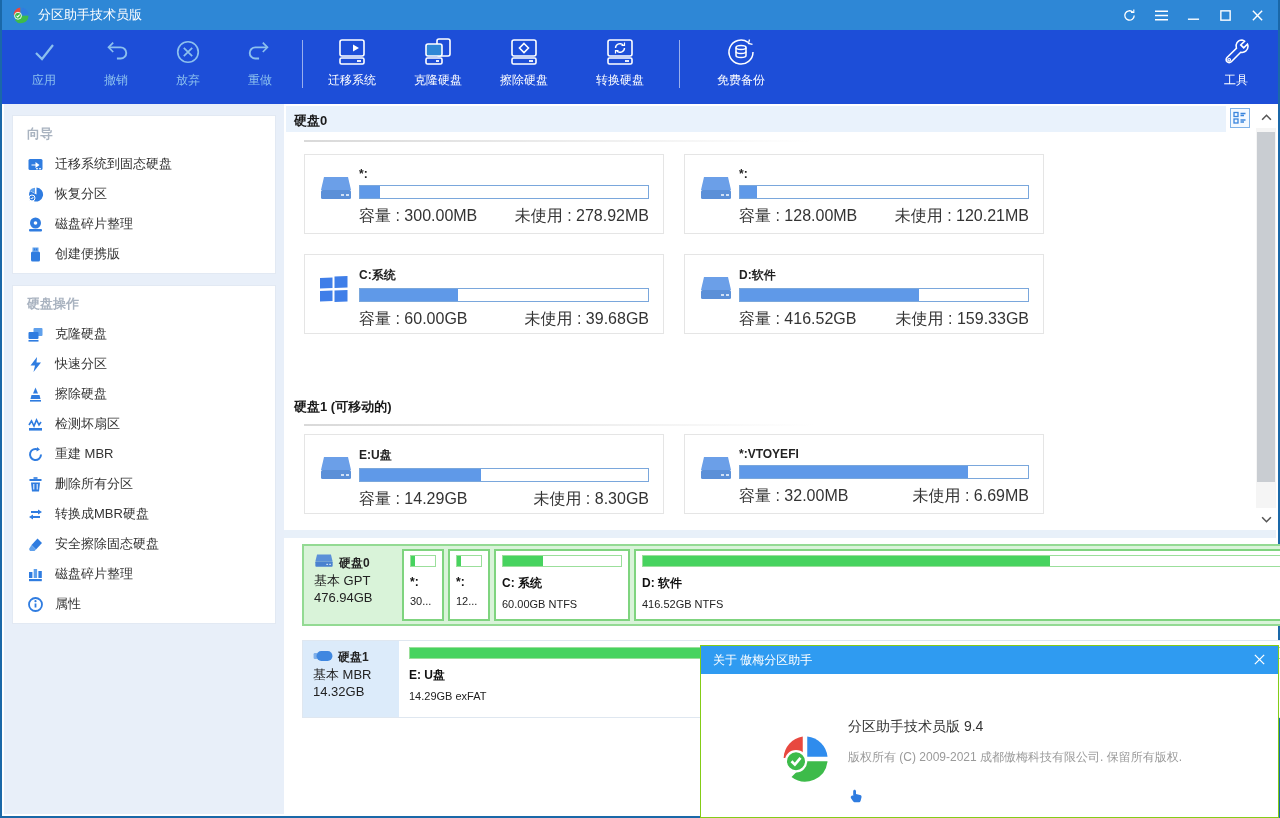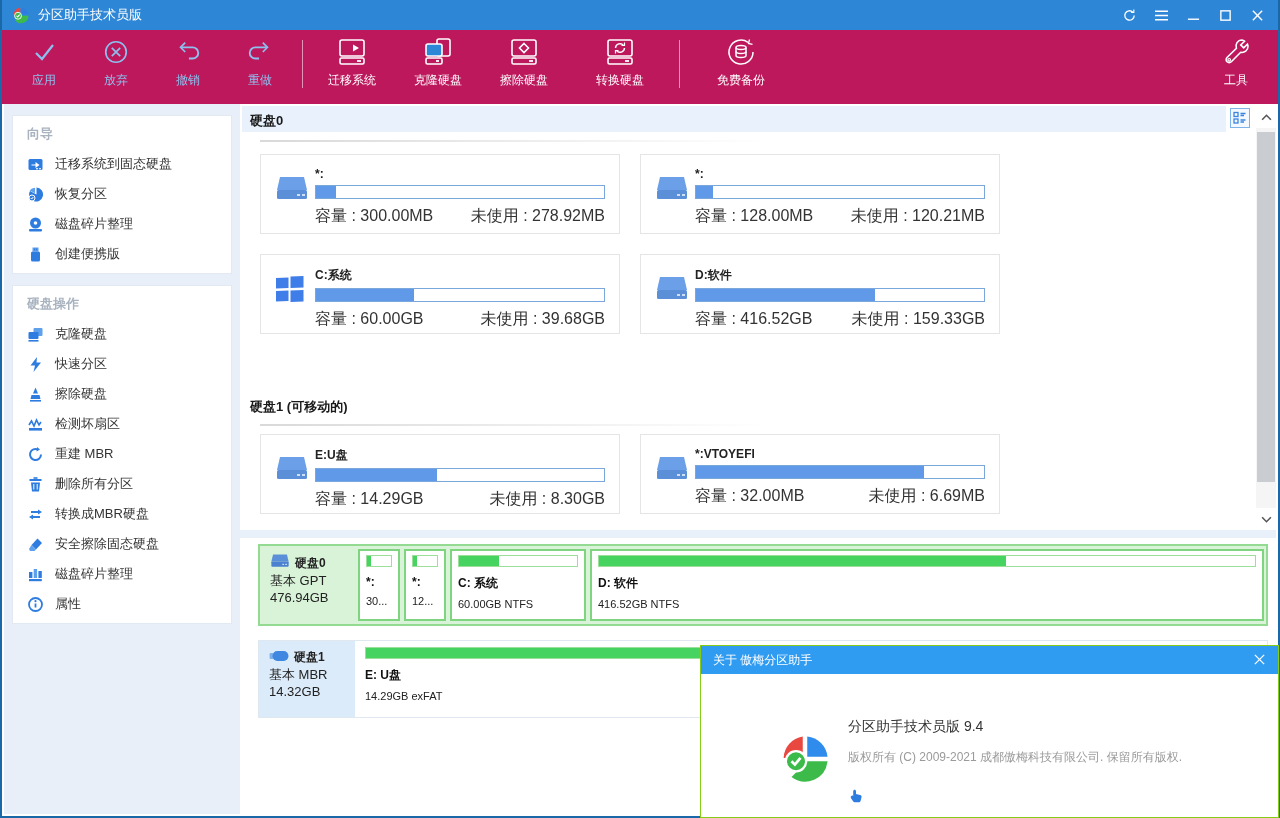--- a/index.html
+++ b/index.html
@@ -8,32 +8,32 @@
   .window { position:absolute; inset:0; border:2px solid #1a68a8; border-top:none; }
 
   
   .titlebar { height:30px; background:#2e87d6; display:flex; align-items:center; color:#fff; }
   .app-logo { margin:0 8px 0 10px; display:flex; }
   .win-title { font-size:13px; }
   .win-controls { margin-left:auto; display:flex; align-items:center; gap:14px; padding-right:12px; }
   .wbtn { width:18px; height:18px; display:flex; align-items:center; justify-content:center; cursor:default; }
 
   
-  .toolbar { height:74px; background:#be185d; display:flex; align-items:flex-start; padding:4px 0 0 6px; }
+  .toolbar { height:74px; background:#1d4ed8; display:flex; align-items:flex-start; padding:4px 0 0 6px; }
   .tbtn { width:72px; height:62px; display:flex; flex-direction:column; align-items:center; justify-content:flex-start; color:#fff; }
   .tbtn .ticon { height:36px; display:flex; align-items:center; justify-content:center; }
   .tbtn .tlabel { font-size:12px; margin-top:2px; white-space:nowrap; }
   .tbtn.disabled { color:#8cc0ee; }
   .tbtn.wide { width:86px; }
   .tsep { width:1px; height:48px; background:rgba(255,255,255,.55); margin:6px 6px 0 6px; }
   .tools-btn { margin-left:auto; margin-right:14px; width:56px; }
 
   
   .content { position:absolute; top:104px; left:2px; right:2px; bottom:2px; display:flex; }
-  .sidebar { width:236px; background:#e8eff9; padding:11px 8px; flex:none; }
+  .sidebar { width:280px; background:#e8eff9; padding:11px 8px; flex:none; }
   .sgroup { background:#fff; border:1px solid #e2e9f3; margin-bottom:11px; padding-bottom:4px; }
   .sgroup-title { color:#a9b3c0; font-weight:bold; font-size:13px; padding:9px 14px 6px 14px; }
   .sitem { display:flex; align-items:center; height:30px; padding:0 12px 0 14px; font-size:13px; color:#333; cursor:default; }
   .sitem .sicon { width:17px; height:17px; margin-right:11px; display:flex; align-items:center; justify-content:center; flex:none; }
   .sitem .chev { margin-left:auto; color:#2f7ce0; font-size:15px; }
 
   
   .main { flex:1; position:relative; background:#fff; }
   .disk-header { height:26px; background:#e9f2fc; font-weight:bold; font-size:13px; color:#1a1a1a;
     padding:6px 10px 0 8px; margin:2px 50px 0 2px; }
@@ -140,35 +140,35 @@
     <div class="tbtn disabled">
       <span class="ticon">
         <svg width="30" height="30" viewBox="0 0 30 30" fill="none" stroke="#8cc0ee" stroke-width="2.2">
             <path d="M7 16l6 6L24 8"></path>
           </svg>
       </span>
       <span class="tlabel">应用</span>
     </div>
     <div class="tbtn disabled">
       <span class="ticon">
+        <svg width="28" height="28" viewBox="0 0 30 30" fill="none" stroke="#8cc0ee" stroke-width="2">
+          <path d="M8 10h12a6 6 0 0 1 0 12h-4"></path>
+            <path d="M12 5l-5 5 5 5" stroke-width="1.8"></path>
+        </svg>
+      </span>
+      <span class="tlabel">撤销</span>
+    </div>
+    <div class="tbtn disabled">
+      <span class="ticon">
         <svg width="28" height="28" viewBox="0 0 30 30" fill="none" stroke="#8cc0ee" stroke-width="1.8">
           <circle cx="15" cy="15" r="11"></circle>
             <path d="M10.5 10.5l9 9M19.5 10.5l-9 9"></path>
         </svg>
       </span>
       <span class="tlabel">放弃</span>
-    </div>
-    <div class="tbtn disabled">
-      <span class="ticon">
-        <svg width="28" height="28" viewBox="0 0 30 30" fill="none" stroke="#8cc0ee" stroke-width="2">
-          <path d="M8 10h12a6 6 0 0 1 0 12h-4"></path>
-            <path d="M12 5l-5 5 5 5" stroke-width="1.8"></path>
-        </svg>
-      </span>
-      <span class="tlabel">撤销</span>
     </div>
     <div class="tbtn disabled">
       <span class="ticon">
         <svg width="28" height="28" viewBox="0 0 30 30" fill="none" stroke="#8cc0ee" stroke-width="2">
           <path d="M22 10H10a6 6 0 0 0 0 12h4"></path>
             <path d="M18 5l5 5-5 5" stroke-width="1.8"></path>
         </svg>
       </span>
       <span class="tlabel">重做</span>
     </div>

